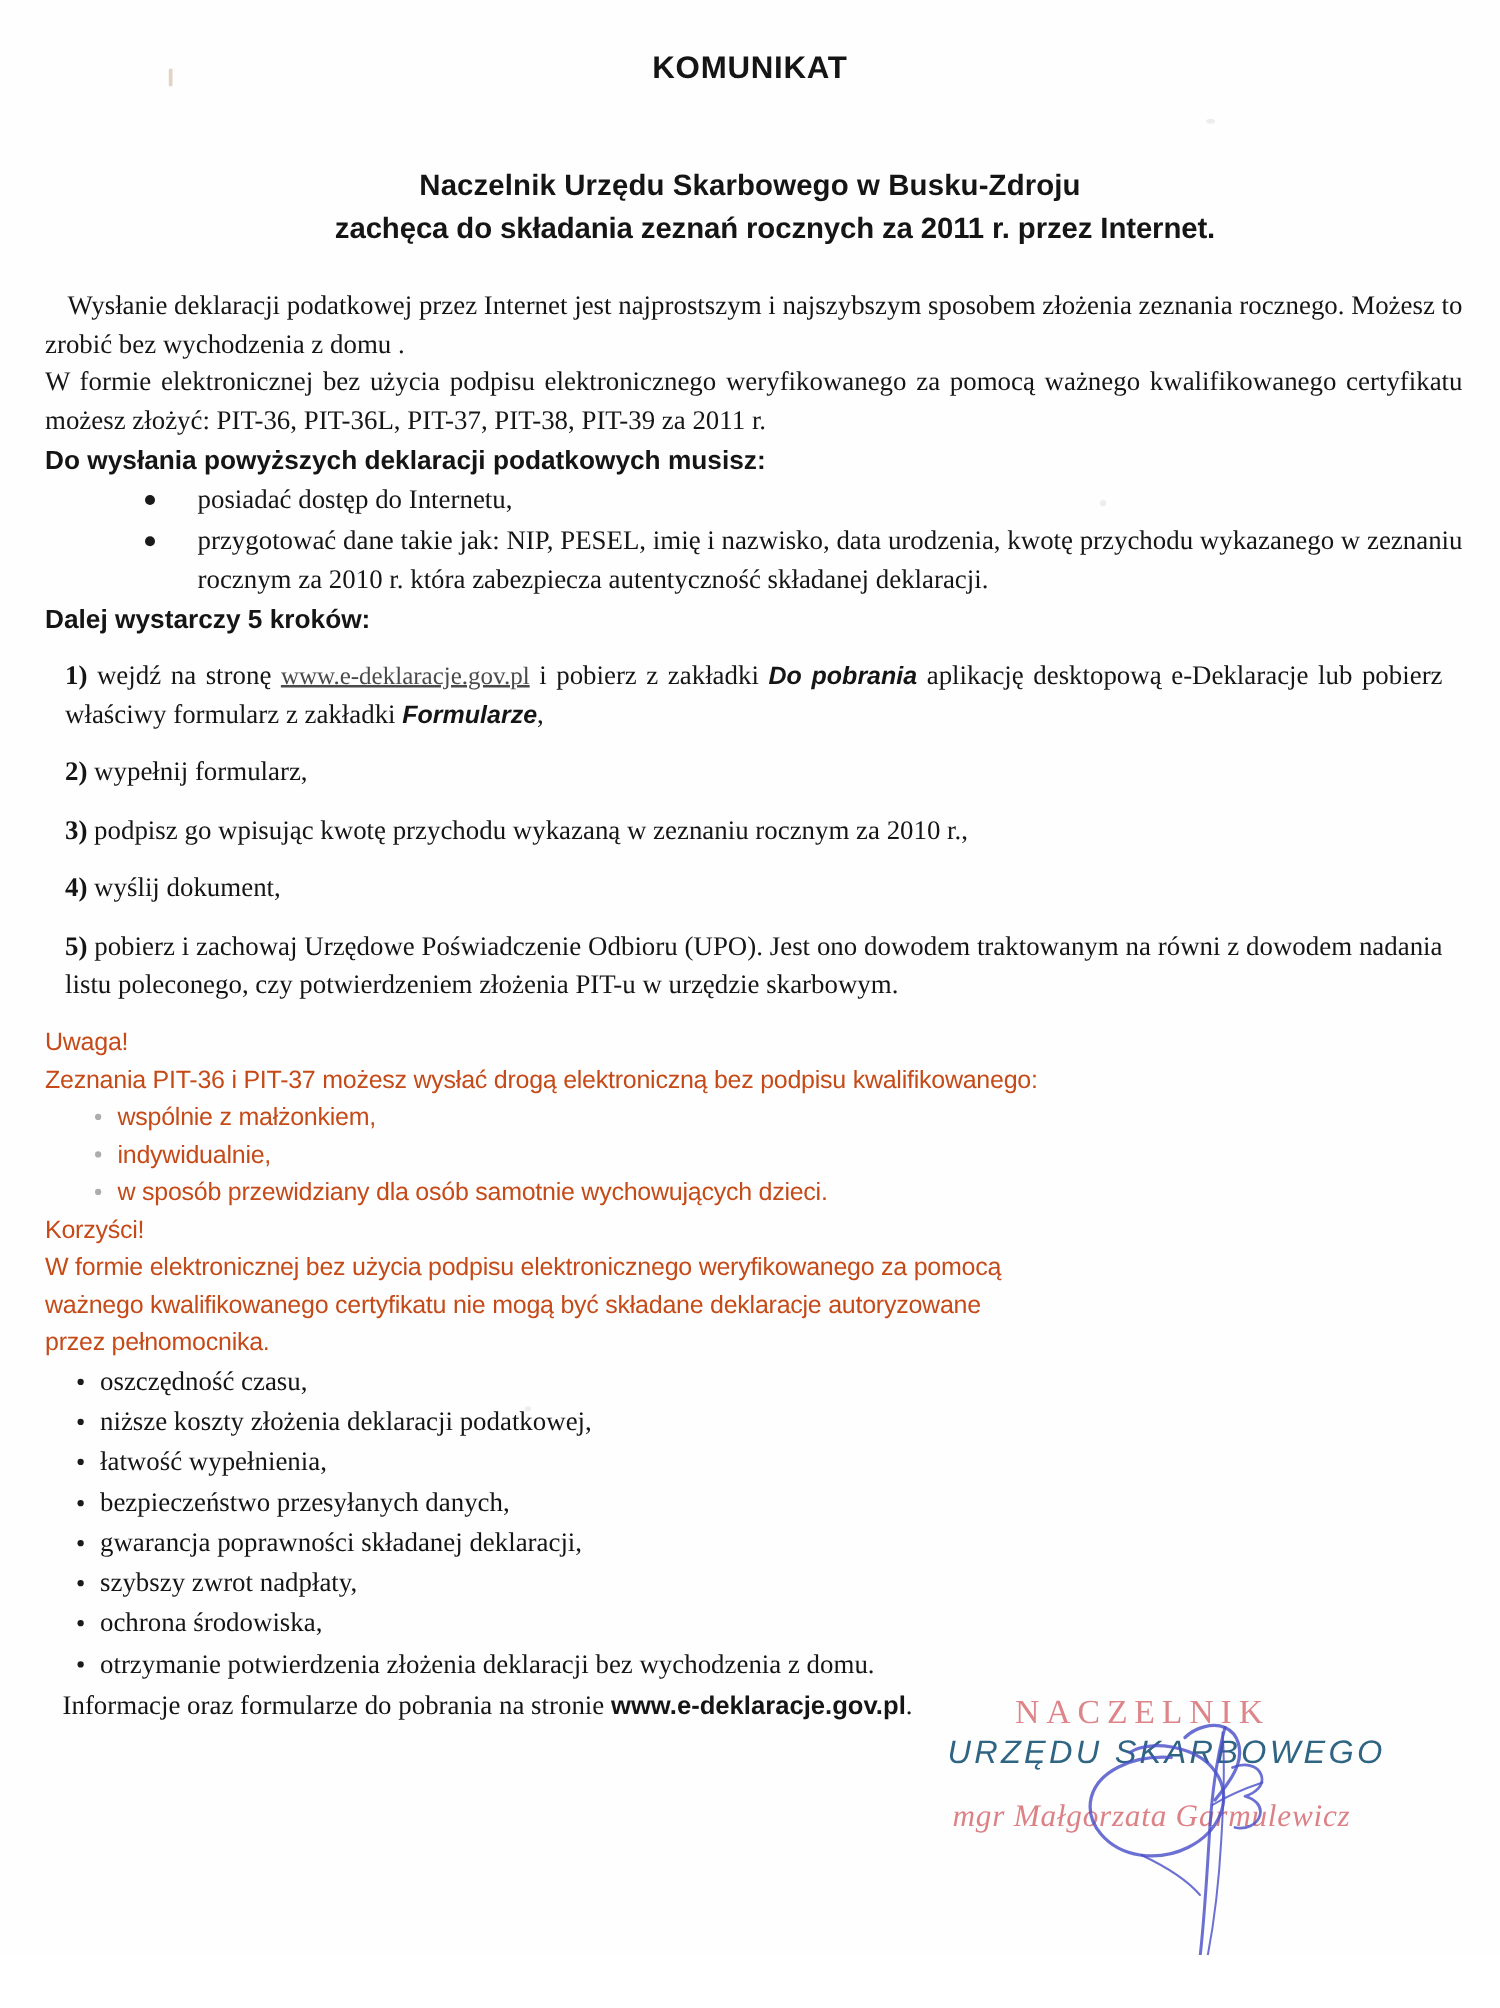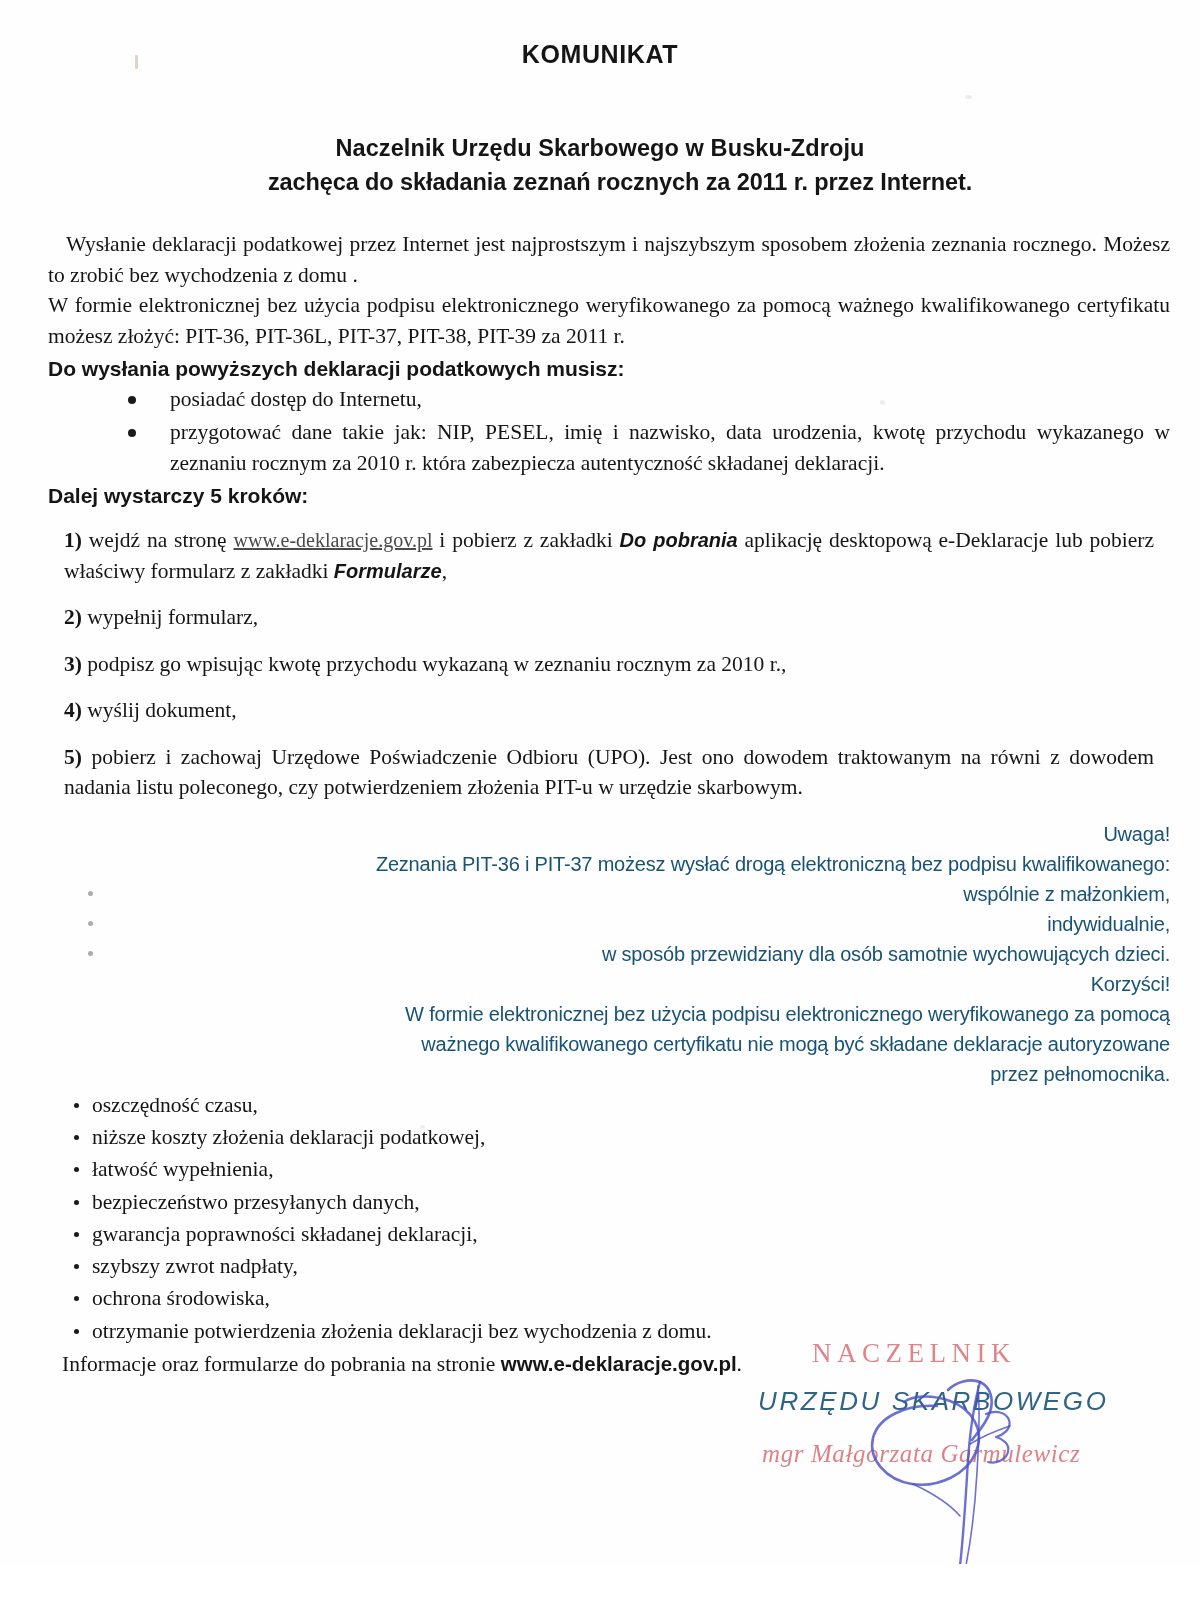--- a/index.html
+++ b/index.html
@@ -33,21 +33,21 @@
     font-size: 23.5px;
     line-height: 1.45;
     margin-top: 62px;
     letter-spacing: 0.1px;
   }
   .heading-block .line2 { letter-spacing: -0.1px; margin-left: 40px; }
 
   
   .body-wrap {
     margin-top: 30px;
-    padding: 0 30px 0 48px;
+    padding: 0 30px 0 36px;
   }
   p.para {
     margin: 0;
     font-size: 21.5px;
     line-height: 1.42;
     text-align: justify;
     text-justify: inter-word;
   }
   p.para.first { text-indent: 18px; }
 
@@ -102,24 +102,23 @@
     font-size: 20px;
   }
   a.link {
     color: #4a4a4a;
     text-decoration: underline;
     font-size: 20px;
   }
 
   
   .faded {
-    color: #0c4a6e;
+    color: #c2410c;
     font-family: "Liberation Sans", "DejaVu Sans", sans-serif;
     opacity: 0.95;
-    text-align: right;
   }
   .faded .fline {
     font-size: 20px;
     line-height: 1.5;
     letter-spacing: -0.2px;
   }
   ul.bullets-sm-faded {
     list-style: none;
     margin: 0;
     padding: 0 0 0 36px;
@@ -180,21 +179,21 @@
   .stamp {
     position: absolute;
     left: 700px;
     top: 1300px;
     width: 460px;
     height: 306px;
   }
   .stamp-l1 {
     position: absolute;
     left: 112px;
-    top: 38px;
+    top: 54px;
     font-family: "Liberation Serif", "DejaVu Serif", serif;
     font-size: 27px;
     letter-spacing: 5.5px;
     color: #d9757a;
     opacity: 0.88;
   }
   .stamp-l2 {
     position: absolute;
     left: 58px;
     top: 86px;

